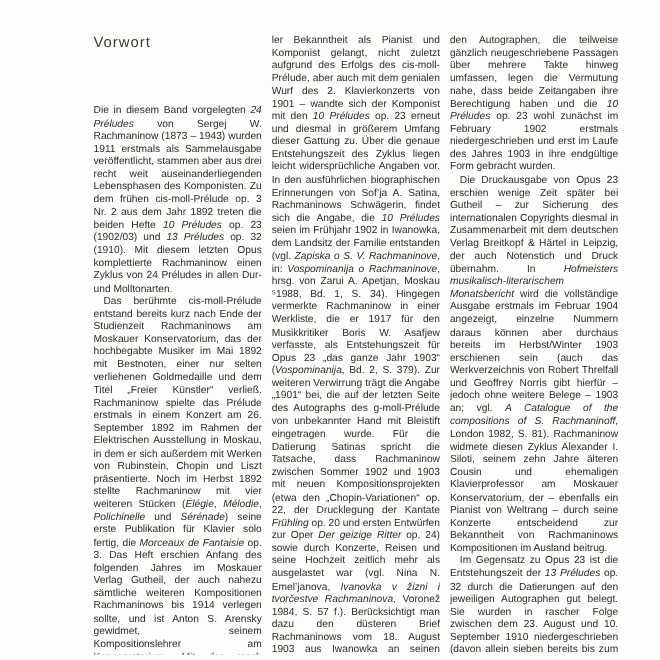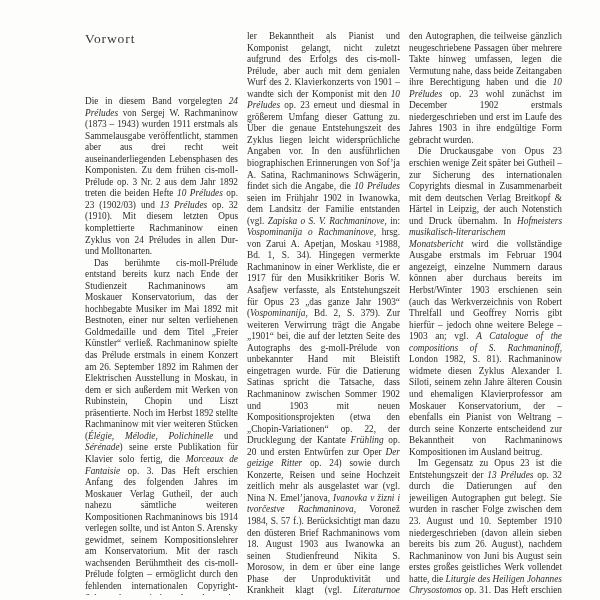--- a/index.html
+++ b/index.html
@@ -6,21 +6,21 @@
     margin: 0;
     padding: 0;
     width: 600px;
     height: 600px;
     background: #fdfdfc;
   }
   .page {
     position: relative;
     width: 600px;
     height: 600px;
-    font-family: Liberation Serif, serif;
+    font-family: Liberation Sans, sans-serif;
     color: #2e2c29;
     overflow: hidden;
   }
   .columns {
     position: absolute;
     left: 85px;
     top: 31px;
     display: flex;
     gap: 9px;
   }
@@ -61,19 +61,19 @@
           <p class="indent"><span>Das berühmte cis-moll-Prélude entstand bereits kurz nach Ende der Studienzeit Rachmaninows am Moskauer Konservatorium, das der hochbegabte Musiker im Mai 1892 mit Bestnoten, einer nur selten verliehenen Goldmedaille und dem Titel „Freier Künstler“ verließ. Rachmaninow spielte das Prélude erstmals in einem Konzert am 26. September 1892 im Rahmen der Elektrischen Ausstellung in Moskau, in dem er sich außerdem mit Werken von Rubinstein, Chopin und Liszt präsentierte. Noch im Herbst 1892 stellte Rachmaninow mit vier weiteren Stücken (</span><i>Élégie</i><span>, </span><i>Mélodie</i><span>, </span><i>Polichinelle</i><span> und </span><i>Sérénade</i><span>) seine erste Publikation für Klavier solo fertig, die </span><i>Morceaux de Fantaisie</i><span> op. 3. Das Heft erschien Anfang des folgenden Jahres im Moskauer Verlag Gutheil, der auch nahezu sämtliche weiteren Kompositionen Rachmaninows bis 1914 verlegen sollte, und ist Anton S. Arensky gewidmet, seinem Kompositionslehrer am Konservatorium. Mit der rasch wachsenden Berühmtheit des cis-moll-Prélude folgten – ermöglicht durch den fehlenden internationalen Copyright-Schutz der russischen Ausgabe – im Ausland unzählige Neuausgaben des Stücks, meist als vereinfachte Bearbeitungen und Arrangements für andere Besetzungen, die aber alle nicht von Rachmaninow autorisiert sind.</span></p>
         </div>
     </div>
     <div class="column">
       <div class="col-body">
           <p><span>ler Bekanntheit als Pianist und Komponist gelangt, nicht zuletzt aufgrund des Erfolgs des cis-moll-Prélude, aber auch mit dem genialen Wurf des 2. Klavierkonzerts von 1901 – wandte sich der Komponist mit den </span><i>10 Préludes</i><span> op. 23 erneut und diesmal in größerem Umfang dieser Gattung zu. Über die genaue Entstehungszeit des Zyklus liegen leicht widersprüchliche Angaben vor. In den ausführlichen biographischen Erinnerungen von Sof’ja A. Satina, Rachmaninows Schwägerin, findet sich die Angabe, die </span><i>10 Préludes</i><span> seien im Frühjahr 1902 in Iwanowka, dem Landsitz der Familie entstanden (vgl. </span><i>Zapiska o S. V. Rachmaninove</i><span>, in: </span><i>Vospominanija o Rachmaninove</i><span>, hrsg. von Zarui A. Apetjan, Moskau ⁵1988, Bd. 1, S. 34). Hingegen vermerkte Rachmaninow in einer Werkliste, die er 1917 für den Musikkritiker Boris W. Asafjew verfasste, als Entstehungszeit für Opus 23 „das ganze Jahr 1903“ (</span><i>Vospominanija</i><span>, Bd. 2, S. 379). Zur weiteren Verwirrung trägt die Angabe „1901“ bei, die auf der letzten Seite des Autographs des g-moll-Prélude von unbekannter Hand mit Bleistift eingetragen wurde. Für die Datierung Satinas spricht die Tatsache, dass Rachmaninow zwischen Sommer 1902 und 1903 mit neuen Kompositionsprojekten (etwa den „Chopin-Variationen“ op. 22, der Drucklegung der Kantate </span><i>Frühling</i><span> op. 20 und ersten Entwürfen zur Oper </span><i>Der geizige Ritter</i><span> op. 24) sowie durch Konzerte, Reisen und seine Hochzeit zeitlich mehr als ausgelastet war (vgl. Nina N. Emel’janova, </span><i>Ivanovka v žizni i tvorčestve Rachmaninova</i><span>, Voronež 1984, S. 57 f.). Berücksichtigt man dazu den düsteren Brief Rachmaninows vom 18. August 1903 aus Iwanowka an seinen Studienfreund Nikita S. Morosow, in dem er über eine lange Phase der Unproduktivität und Krankheit klagt (vgl. </span><i>Literaturnoe nasledie</i></p>
         </div>
     </div>
     <div class="column">
       <div class="col-body">
-          <p><span>den Autographen, die teilweise gänzlich neugeschriebene Passagen über mehrere Takte hinweg umfassen, legen die Vermutung nahe, dass beide Zeitangaben ihre Berechtigung haben und die </span><i>10 Préludes</i><span> op. 23 wohl zunächst im December 1902 erstmals niedergeschrieben und erst im Laufe des Jahres 1903 in ihre endgültige Form gebracht wurden.</span></p>
+          <p><span>den Autographen, die teilweise gänzlich neugeschriebene Passagen über mehrere Takte hinweg umfassen, legen die Vermutung nahe, dass beide Zeitangaben ihre Berechtigung haben und die </span><i>10 Préludes</i><span> op. 23 wohl zunächst im February 1902 erstmals niedergeschrieben und erst im Laufe des Jahres 1903 in ihre endgültige Form gebracht wurden.</span></p>
           <p class="indent"><span>Die Druckausgabe von Opus 23 erschien wenige Zeit später bei Gutheil – zur Sicherung des internationalen Copyrights diesmal in Zusammenarbeit mit dem deutschen Verlag Breitkopf &amp; Härtel in Leipzig, der auch Notenstich und Druck übernahm. In </span><i>Hofmeisters musikalisch-literarischem Monatsbericht</i><span> wird die vollständige Ausgabe erstmals im Februar 1904 angezeigt, einzelne Nummern daraus können aber durchaus bereits im Herbst/Winter 1903 erschienen sein (auch das Werkverzeichnis von Robert Threlfall und Geoffrey Norris gibt hierfür – jedoch ohne weitere Belege – 1903 an; vgl. </span><i>A Catalogue of the compositions of S. Rachmaninoff</i><span>, London 1982, S. 81). Rachmaninow widmete diesen Zyklus Alexander I. Siloti, seinem zehn Jahre älteren Cousin und ehemaligen Klavierprofessor am Moskauer Konservatorium, der – ebenfalls ein Pianist von Weltrang – durch seine Konzerte entscheidend zur Bekanntheit von Rachmaninows Kompositionen im Ausland beitrug.</span></p>
           <p class="indent"><span>Im Gegensatz zu Opus 23 ist die Entstehungszeit der </span><i>13 Préludes</i><span> op. 32 durch die Datierungen auf den jeweiligen Autographen gut belegt. Sie wurden in rascher Folge zwischen dem 23. August und 10. September 1910 niedergeschrieben (davon allein sieben bereits bis zum 26. August), nachdem Rachmaninow von Juni bis August sein erstes großes geistliches Werk vollendet hatte, die </span><i>Liturgie des Heiligen Johannes Chrysostomos</i><span> op. 31. Das Heft erschien Ende 1910 oder Anfang 1911 wiederum bei Gutheil/Breitkopf; es trägt keine Widmung. Anschließend wurde auch der nun vollständige Zyklus der </span></p>
         </div>
     </div>
   </div>
 </div>
 
 </body></html>

